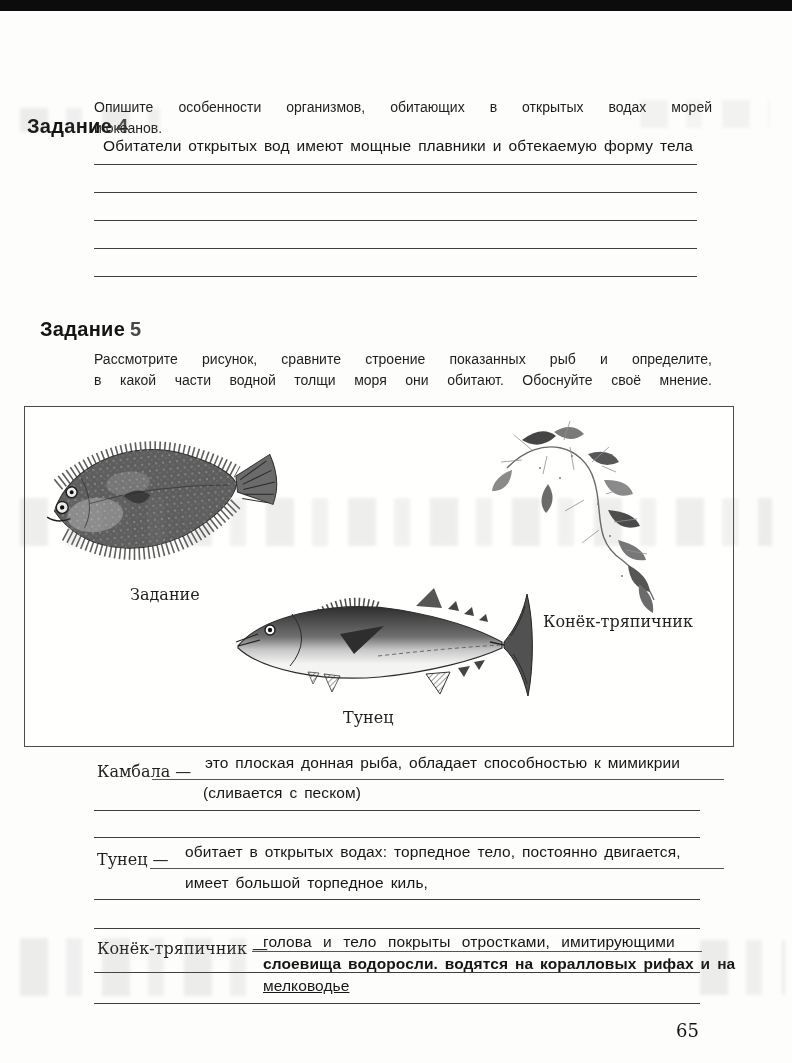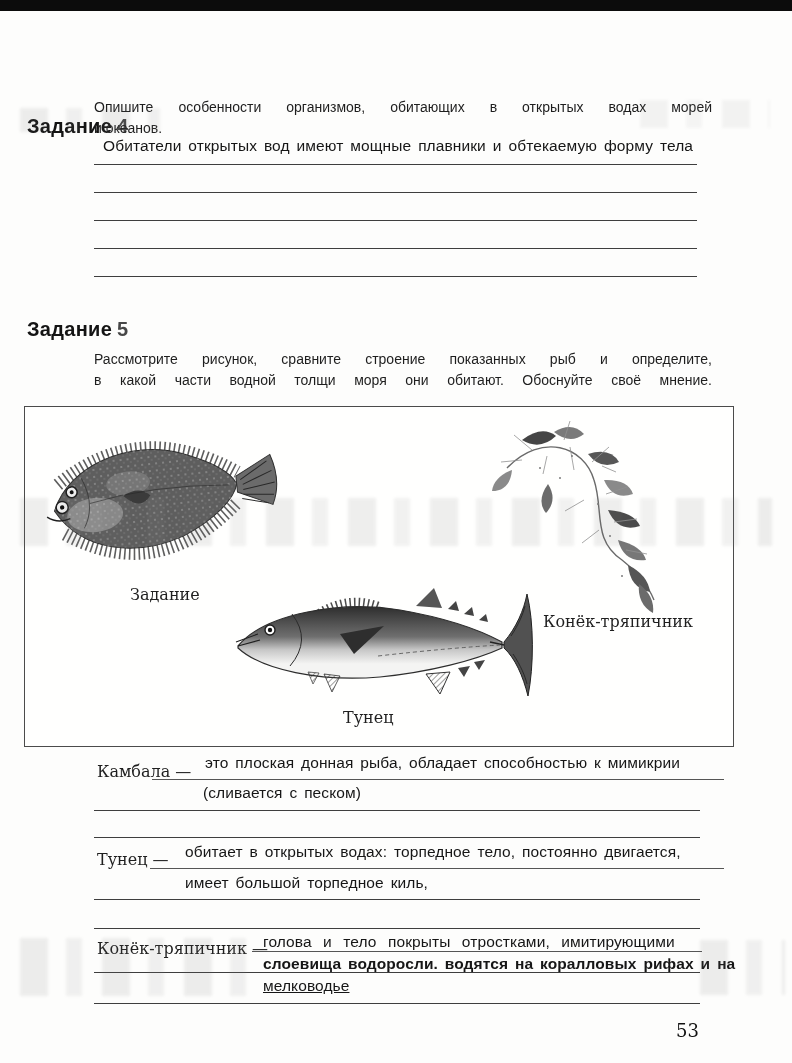--- a/index.html
+++ b/index.html
@@ -45,21 +45,21 @@
   </div>
 
   <div class="abs answer" style="left:103px;top:137px;">Обитатели открытых вод имеют мощные плавники и обтекаемую форму тела</div>
 
   <div class="abs rule" style="left:94px;top:164px;width:603px;"></div>
   <div class="abs rule" style="left:94px;top:192px;width:603px;"></div>
   <div class="abs rule" style="left:94px;top:220px;width:603px;"></div>
   <div class="abs rule" style="left:94px;top:248px;width:603px;"></div>
   <div class="abs rule" style="left:94px;top:276px;width:603px;"></div>
 
-  <div class="abs h-task" style="left:27px;top:318px;">
+  <div class="abs h-task" style="left:40px;top:318px;">
     <span>Задание</span><span class="h-num">5</span>
   </div>
 
   <div class="abs" style="left:94px;top:349px;width:618px;">
     <div class="instr-line jl">Рассмотрите  рисунок,  сравните  строение  показанных  рыб  и  определите,</div>
     <div class="instr-line jl">в какой части водной толщи моря они обитают. Обоснуйте своё мнение.</div>
   </div>
 
   <div class="abs figure-box" style="left:24px;top:406px;width:710px;height:341px;"></div>
 
@@ -175,21 +175,21 @@
   <div class="abs rule" style="left:94px;top:928px;width:606px;"></div>
 
   <div class="abs serif" style="left:97px;top:939px;">Конёк-тряпичник —</div>
   <div class="abs answer wide" style="left:263px;top:933px;">голова и тело покрыты отростками, имитирующими</div>
   <div class="abs rule soft" style="left:252px;top:951px;width:450px;"></div>
   <div class="abs answer" style="left:263px;top:955px;font-weight:bold;">слоевища водоросли. водятся на коралловых рифах и на</div>
   <div class="abs rule" style="left:94px;top:972px;width:606px;"></div>
   <div class="abs answer" style="left:263px;top:977px;text-decoration:underline;">мелководье</div>
   <div class="abs rule" style="left:94px;top:1003px;width:606px;"></div>
 
-  <div class="abs pagenum" style="left:676px;top:1020px;">53</div>
+  <div class="abs pagenum" style="left:676px;top:1020px;">65</div>
 
   <div class="abs smudge" style="left:20px;top:108px;width:140px;height:24px;"></div>
   <div class="abs smudge" style="left:640px;top:100px;width:130px;height:28px;opacity:.07;"></div>
   <div class="abs smudge" style="left:20px;top:498px;width:752px;height:48px;"></div>
   <div class="abs smudge" style="left:20px;top:938px;width:240px;height:58px;"></div>
   <div class="abs smudge" style="left:700px;top:940px;width:85px;height:55px;"></div>
 
 </div>
 
 </body></html>

